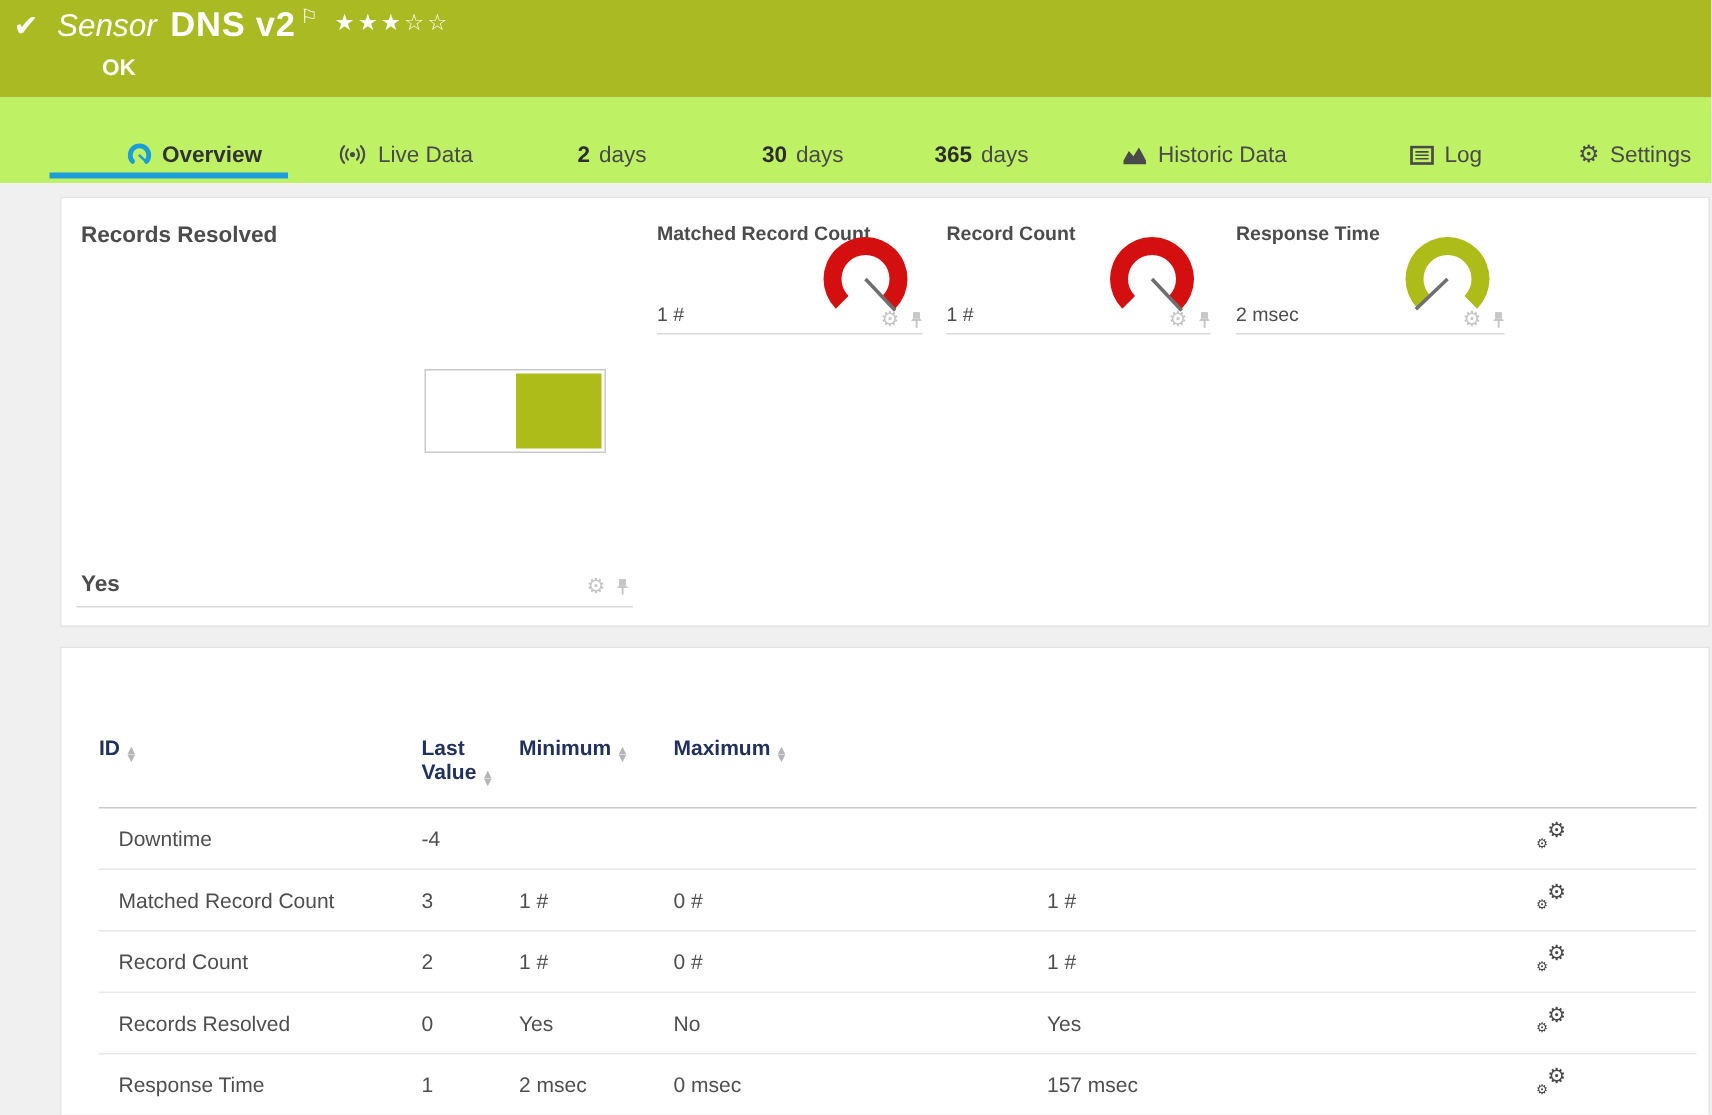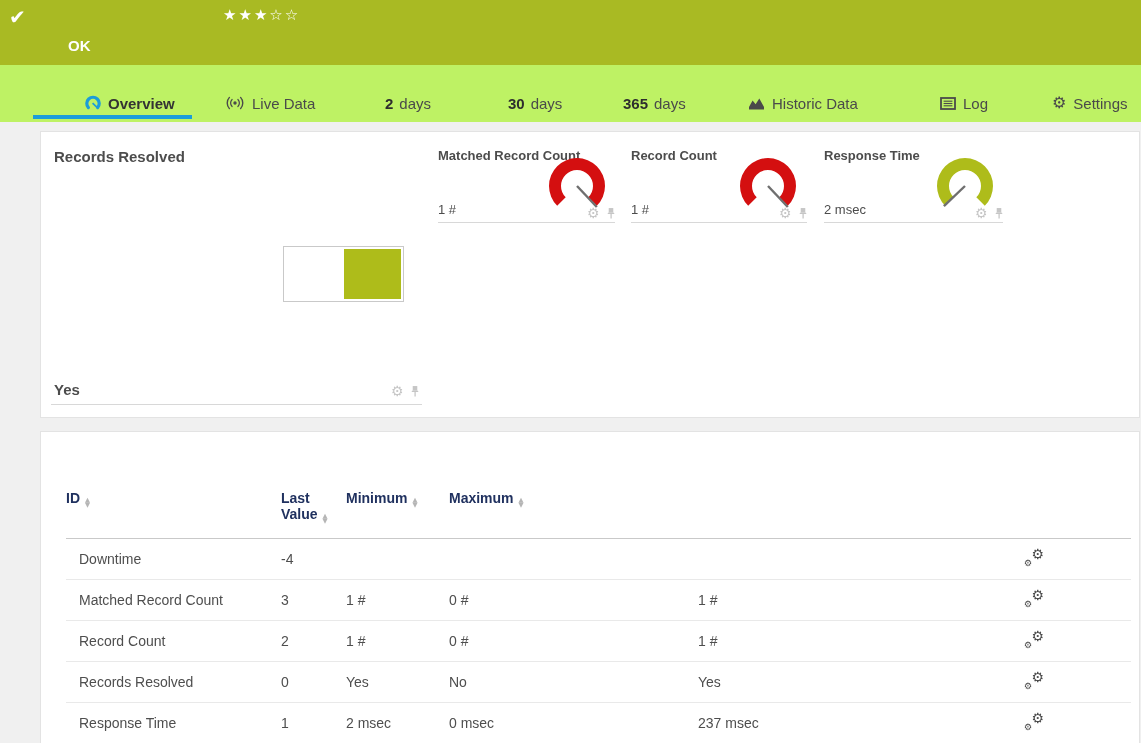--- a/index.html
+++ b/index.html
@@ -75,20 +75,23 @@
   .edit-gears .g-big { position:absolute; right:0; top:-2px; font-size:14px; font-family:"DejaVu Sans", sans-serif; }
   .edit-gears .g-small { position:absolute; left:0; bottom:-1px; font-size:9px; font-family:"DejaVu Sans", sans-serif; }
 
   .pin-svg { display:block; }
 </style>
 </head>
 <body>
 
 <header class="topbar" style="background: rgb(169, 186, 35);">
   <span class="check ico">✔</span>
+  <div class="title-line">
+    <span class="t-prefix">Sensor</span><span class="t-name">DNS v2</span><span class="flag ico">⚐</span>
+  </div>
   <span class="stars ico">★★★☆☆</span>
   <span class="status">OK</span>
 </header>
 
 <nav class="tabs">
   <div class="tab active" style="left:85px;">
     <span>
       <svg width="16" height="16" viewBox="0 0 16 16">
         <path d="M3.4,12.6 A6.2,6.2 0 1 1 12.6,12.6" fill="none" stroke-width="3.2" stroke-linecap="round" style="stroke: rgb(27, 157, 217);"></path>
         <line x1="7.6" y1="8.2" x2="12.0" y2="12.4" stroke-width="1.7" style="stroke: rgb(27, 157, 217);"></line>
@@ -281,18 +284,18 @@
       <div class="c-num">No</div>
       <div class="c-num">Yes</div>
       <div class="c-edit"><span class="edit-gears"><span class="g-big">⚙</span><span class="g-small">⚙</span></span></div>
     </div>
 
     <div class="trow">
       <div class="c-ch">Response Time</div>
       <div class="c-num c-id">1</div>
       <div class="c-num">2 msec</div>
       <div class="c-num">0 msec</div>
-      <div class="c-num">237 msec</div>
+      <div class="c-num">157 msec</div>
       <div class="c-edit"><span class="edit-gears"><span class="g-big">⚙</span><span class="g-small">⚙</span></span></div>
     </div>
 
   </div>
 </section>
 
 </body></html>

